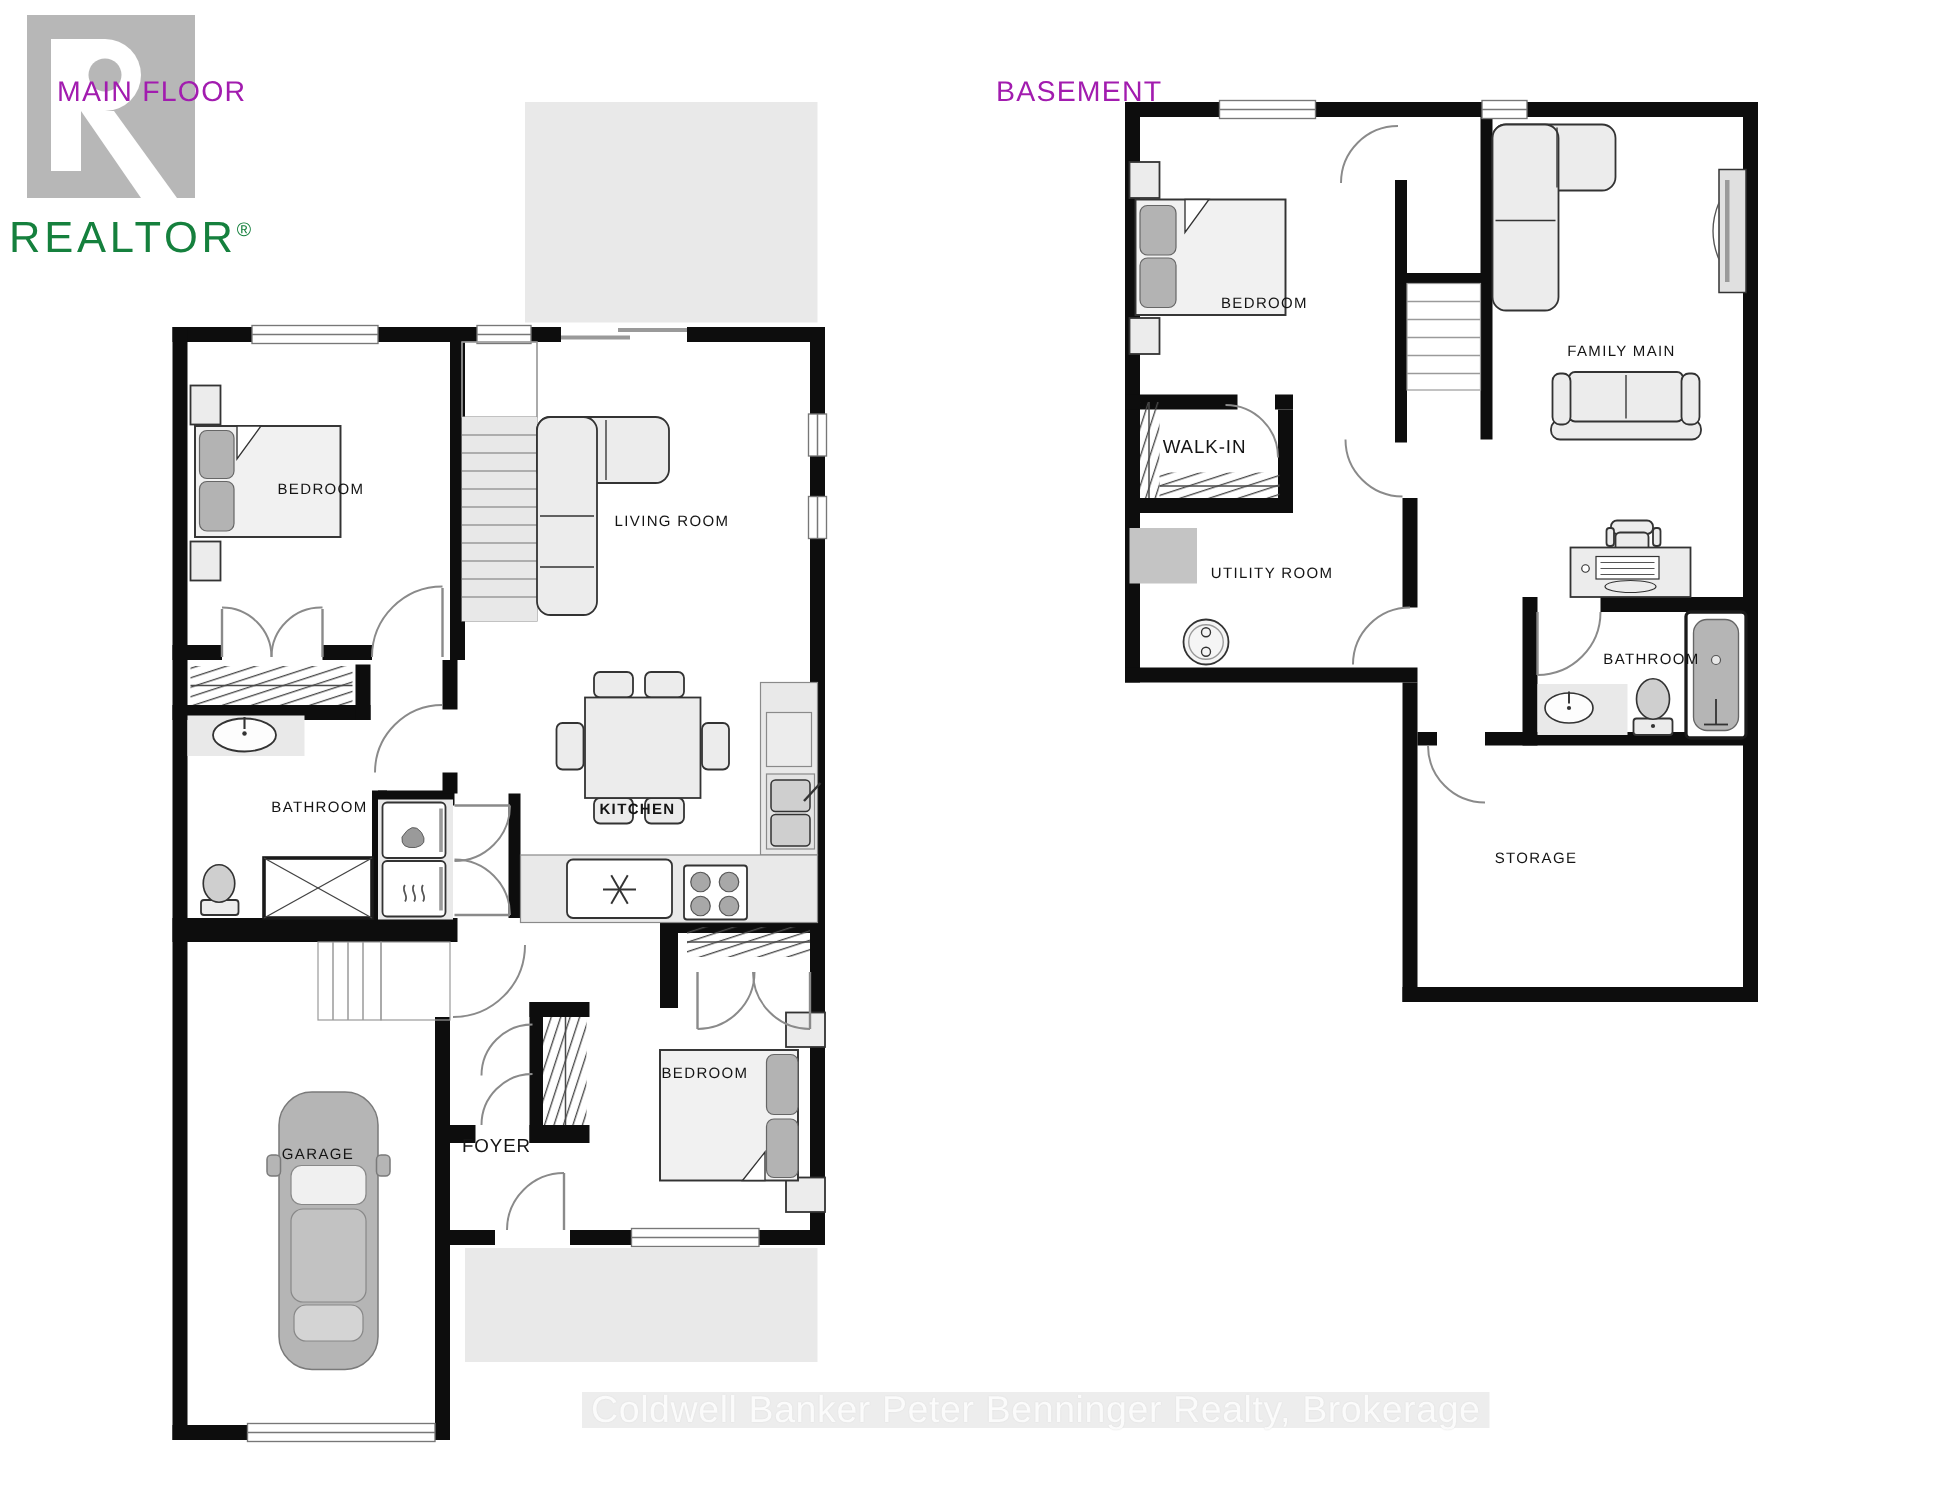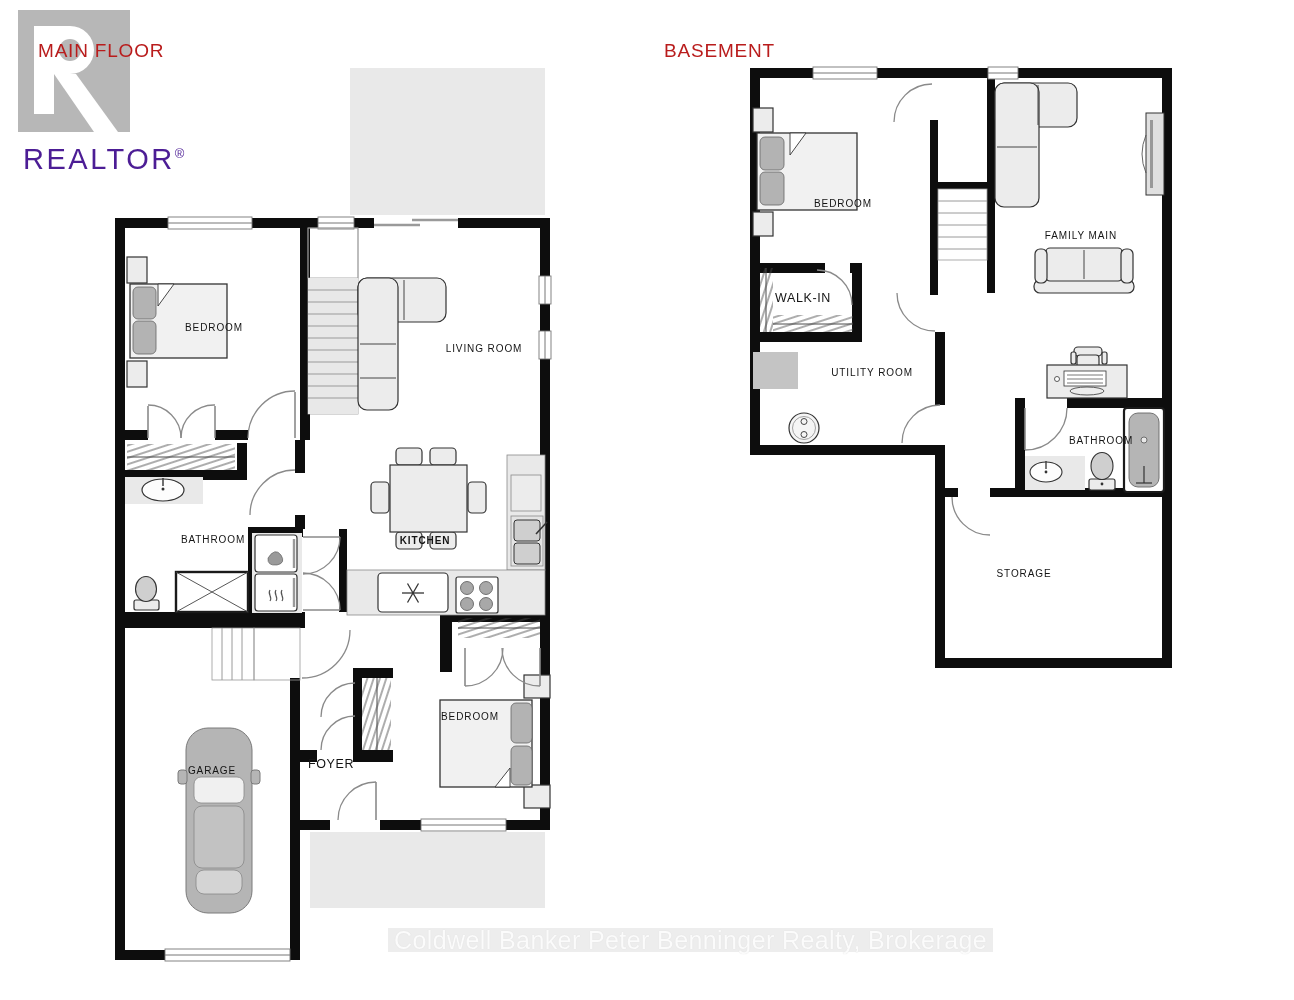--- a/index.html
+++ b/index.html
@@ -12,22 +12,22 @@
   .dk{fill:#b3b3b3;stroke:#666;stroke-width:0.8;}
   .door{fill:none;stroke:#8a8a8a;stroke-width:1.3;}
   .leaf{stroke:#8a8a8a;stroke-width:1.6;}
   .tread{stroke:#9a9a9a;stroke-width:1;}
   .thin{stroke:#9a9a9a;stroke-width:0.8;fill:none;}
   .winr{fill:#ffffff;stroke:#777;stroke-width:0.9;}
   .winl{stroke:#777;stroke-width:1;}
   .rod{stroke:#4a4a4a;stroke-width:1;}
   .room-label{position:absolute;transform:translate(-50%,-50%);font-size:10px;letter-spacing:0.9px;color:#141414;white-space:nowrap;}
   .room-label.small{font-size:12.5px;letter-spacing:0.6px;text-align:center;}
-  .plan-title{position:absolute;font-size:19px;letter-spacing:0.8px;color:#b91c1c;white-space:nowrap;}
-  .logo-text{position:absolute;left:23px;top:143px;font-size:29px;letter-spacing:2.5px;color:#4c1d95;white-space:nowrap;}
+  .plan-title{position:absolute;font-size:19px;letter-spacing:0.8px;color:#a21caf;white-space:nowrap;margin-top:11px;}
+  .logo-text{position:absolute;left:6px;top:143px;font-size:29px;letter-spacing:2.5px;color:#15803d;white-space:nowrap;}
   .logo-text .mark{font-size:13px;vertical-align:super;letter-spacing:0;}
   .watermark{position:absolute;left:388px;top:928px;height:24px;line-height:24px;background:#ededed;color:#fbfbfb;font-size:25px;padding:0 6px;letter-spacing:0.4px;text-shadow:0 0 1px #d8d8d8;white-space:nowrap;}
 </style>
 </head>
 <body>
 
 <svg id="plan-svg" width="1294" height="1000" viewBox="0 0 1294 1000">
   <defs>
     <pattern id="hA" width="6" height="10" patternUnits="userSpaceOnUse" patternTransform="rotate(72)">
       <line x1="1" y1="0" x2="1" y2="10" stroke="#4a4a4a" stroke-width="0.9"></line>
@@ -392,27 +392,27 @@
     </g>
   </g>
 </svg>
 
 <div class="logo-text"><span>REALTOR</span><span class="mark">®</span></div>
 
 <div class="plan-title" style="left:38px;top:40px;">MAIN FLOOR</div>
 <div class="plan-title" style="left:664px;top:40px;">BASEMENT</div>
 
 <div class="room-label" style="left:214px;top:327px;">BEDROOM</div>
-<div class="room-label" style="left:448px;top:348px;margin-left:36px;">LIVING ROOM</div>
+<div class="room-label" style="left:448px;top:348px;">LIVING ROOM</div>
 <div class="room-label" style="left:213px;top:539px;">BATHROOM</div>
 <div class="room-label" style="left:425px;top:540px;font-weight:bold;">KITCHEN</div>
 <div class="room-label" style="left:470px;top:716px;">BEDROOM</div>
 <div class="room-label small" style="left:331px;top:764px;">FOYER</div>
 <div class="room-label" style="left:212px;top:770px;">GARAGE</div>
 
 <div class="room-label" style="left:843px;top:203px;">BEDROOM</div>
 <div class="room-label small" style="left:803px;top:298px;">WALK-IN</div>
 <div class="room-label" style="left:1081px;top:235px;">FAMILY MAIN</div>
-<div class="room-label" style="left:848px;top:372px;margin-left:24px;">UTILITY ROOM</div>
+<div class="room-label" style="left:848px;top:383px;">UTILITY ROOM</div>
 <div class="room-label" style="left:1101px;top:440px;">BATHROOM</div>
 <div class="room-label" style="left:1024px;top:573px;">STORAGE</div>
 
 <div class="watermark">Coldwell Banker Peter Benninger Realty, Brokerage</div>
 
 </body></html>

